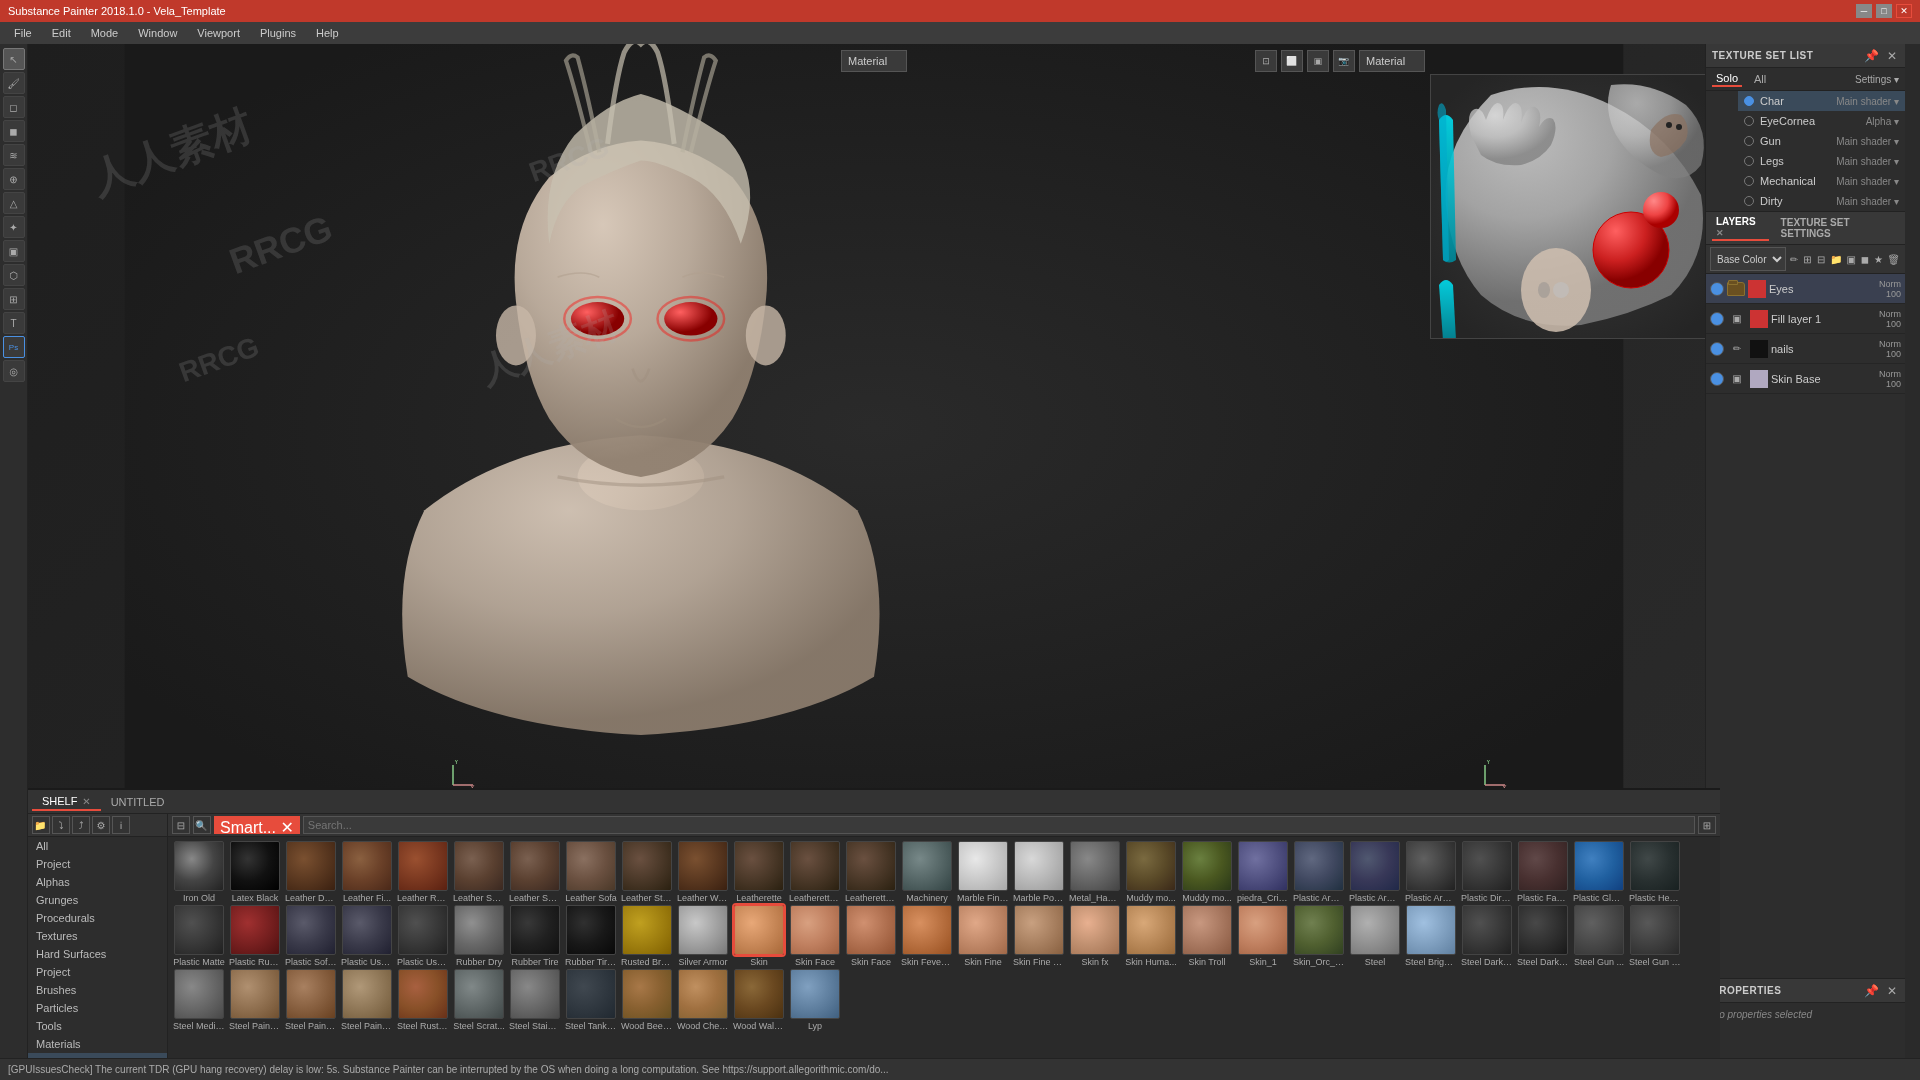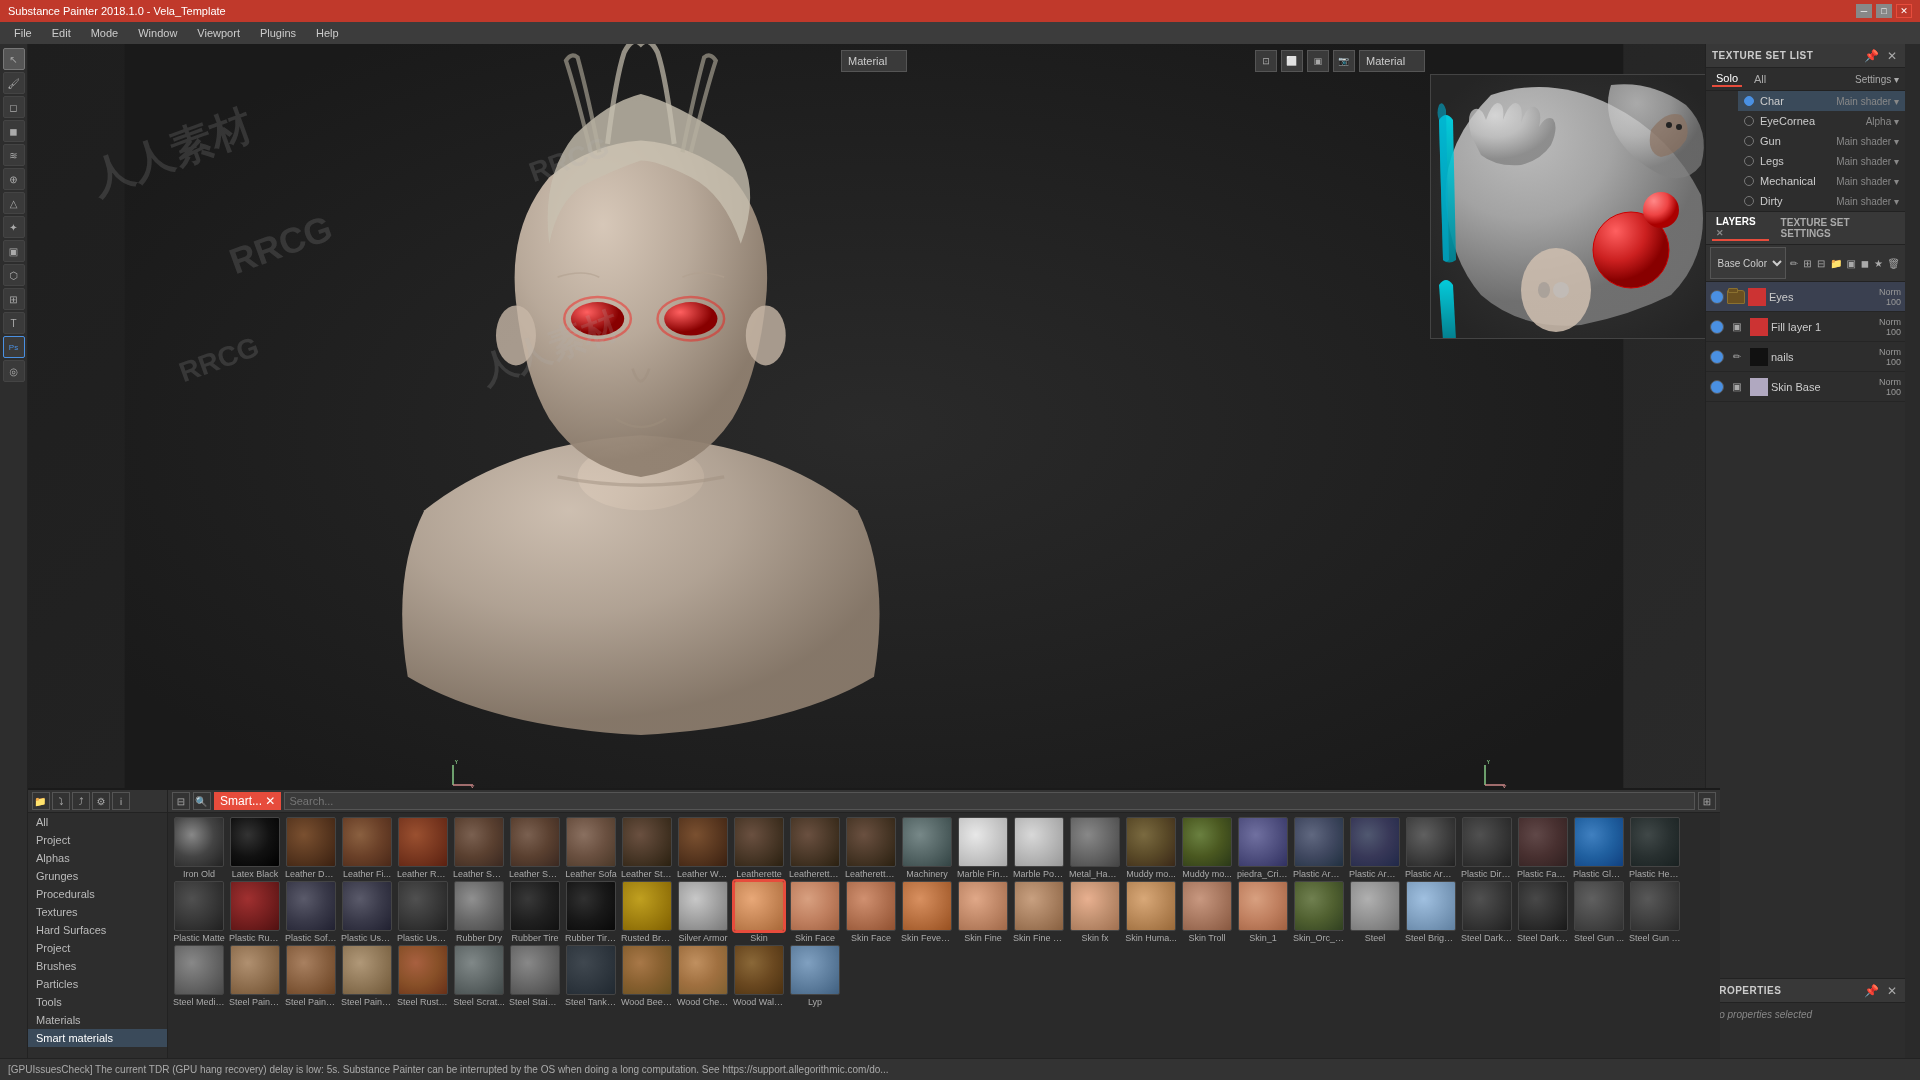--- a/index.html
+++ b/index.html
@@ -304,24 +304,23 @@
       padding: 2px 4px;
       gap: 2px;
       border-bottom: 1px solid #222;
       background: #333;
     }
     .lt-select {
       background: #3a3a3a;
       border: 1px solid #555;
       color: #ccc;
       font-size: 10px;
-      height: 32px;
+      height: 24px;
       padding: 0 2px;
       cursor: pointer;
-      text-align: right;
     }
     .lt-btn {
       background: none;
       border: 1px solid transparent;
       color: #aaa;
       width: 16px;
       height: 16px;
       cursor: pointer;
       font-size: 10px;
       display: flex;
@@ -480,21 +479,21 @@
       color: #ccc;
       height: 18px;
       padding: 0 4px;
       font-size: 11px;
     }
     .st-filter {
       background: #e74c3c;
       border: none;
       color: white;
       padding: 2px 6px;
-      font-size: 12px;
+      font-size: 16px;
       cursor: pointer;
       height: 18px;
     }
 
     
     #shelf-main {
       flex: 1;
       display: flex;
       flex-direction: column;
       overflow: hidden;
@@ -986,20 +985,24 @@
         <button class="ph-btn">📌</button>
         <button class="ph-btn">✕</button>
       </div>
     </div>
     <div class="properties-content">No properties selected</div>
   </div>
 </div>
 
 <div id="shelf-panel">
 
+  <div id="shelf-tabs">
+    <span class="shelf-tab active">SHELF<span class="shelf-tab-close"> ✕</span></span>
+    <span class="shelf-tab">UNTITLED</span>
+  </div>
 
   <div id="shelf-content">
 
     <div id="shelf-sidebar">
       <div id="shelf-sidebar-toolbar" style="display:flex;align-items:center;padding:2px 4px;gap:2px;border-bottom:1px solid #222;background:#333;">
         <div class="st-btn">📁</div>
         <div class="st-btn">⤵</div>
         <div class="st-btn">⤴</div>
         <div class="st-btn">⚙</div>
         <div class="st-btn">ℹ</div>

